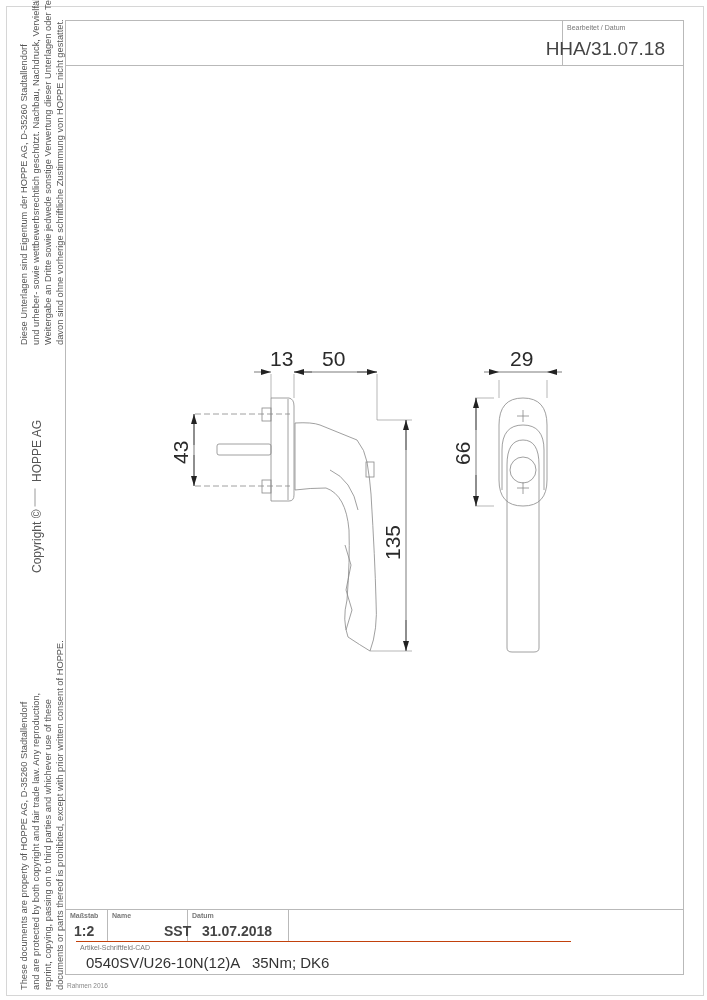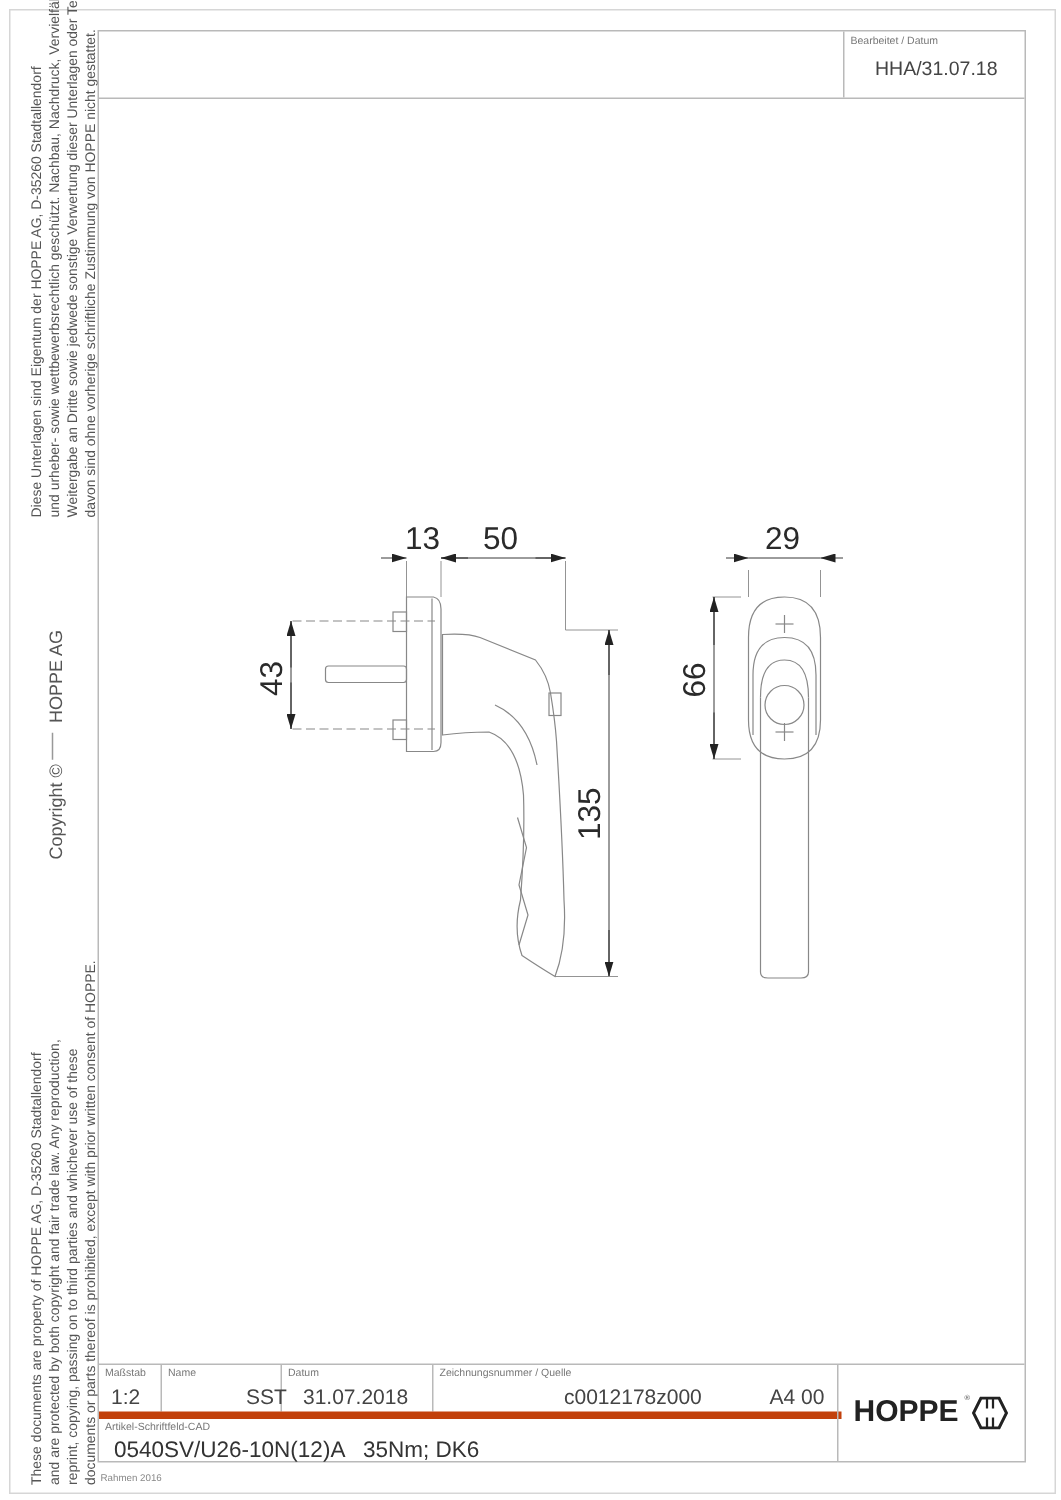--- a/index.html
+++ b/index.html
@@ -3,32 +3,32 @@
 <meta charset="utf-8">
 <style>
   html, body { margin: 0; padding: 0; background: #ffffff; }
   body { width: 707px; height: 1000px; position: relative; overflow: hidden; font-family: "Liberation Sans", sans-serif; color: #333; }
   .outer { position: absolute; left: 6px; top: 6px; width: 696px; height: 988px; border: 1px solid #d6d6d6; }
   .frame { position: absolute; left: 65px; top: 20px; width: 619px; height: 955px; border: 1px solid #b9b9b9; box-sizing: border-box; }
   .title-row { position: absolute; left: 0; top: 0; width: 100%; height: 44px; border-bottom: 1px solid #b9b9b9; }
   .title { position: absolute; left: 12px; top: 8px; font-size: 24px; color: #2a2a2a; }
   .edit-box { position: absolute; right: 0; top: 0; width: 120px; height: 44px; border-left: 1px solid #b9b9b9; }
   .small-label { font-size: 7px; color: #777; position: absolute; }
-  .edit-val { position: absolute; right: 18px; top: 17px; font-size: 13px; color: #444; text-align: right; }
+  .edit-val { position: absolute; right: 18px; top: 17px; font-size: 19px; color: #444; text-align: right; }
   .side { position: absolute; transform-origin: left top; transform: rotate(-90deg); white-space: nowrap; color: #555; }
   .side-de { left: 18px; top: 345px; font-size: 9.3px; line-height: 12px; width: 330px; }
   .side-en { left: 18px; top: 990px; font-size: 9.3px; line-height: 12px; width: 370px; }
   .copyright { left: 30px; top: 573px; font-size: 12px; }
   .hoppeag { left: 30px; top: 482px; font-size: 12px; }
   .copy-div { position: absolute; left: 26px; top: 497px; width: 18px; height: 1px; background: #999; transform: rotate(-90deg); }
   .tblock { position: absolute; left: 0; bottom: 0; width: 100%; height: 64px; border-top: 1px solid #b9b9b9; }
-  .cell { position: absolute; box-sizing: border-box; border-right: 1px solid #b9b9b9; }
+  .cell { position: absolute; box-sizing: border-box; border-right: 1px solid #b9b9b9; font-weight: bold; }
   .cell .lbl { position: absolute; left: 4px; top: 2px; font-size: 7px; color: #777; }
   .cell .val { position: absolute; top: 13px; font-size: 14px; color: #444; }
-  .row2 { position: absolute; left: 0; top: 31px; width: 495px; height: 33px; border-top: 5px solid #c2410c; }
+  .row2 { position: absolute; left: 10px; top: 31px; width: 495px; height: 33px; border-top: 1px solid #c2410c; }
   .logo-cell { position: absolute; right: 0; top: 0; width: 124px; height: 64px; border-left: 1px solid #b9b9b9; }
   .logo { position: absolute; left: 10px; top: 20px; font-size: 20px; font-weight: bold; color: #222; letter-spacing: 0px; }
   .rahmen { position: absolute; left: 67px; top: 982px; font-size: 6.5px; color: #888; }
   svg.drawing { position: absolute; left: 0; top: 0; }
   .dim { font-size: 21px; fill: #2a2a2a; font-family: "Liberation Sans", sans-serif; }
 </style>
 </head>
 <body>
 
 <div class="outer"></div>
@@ -63,39 +63,23 @@
       <span class="val" style="left:8px;">1:2</span>
     </div>
     <div class="cell" style="left:42px;top:0;width:80px;height:31px;">
       <span class="lbl">Name</span>
       <span class="val" style="left:28px;margin-left:28px;">SST</span>
     </div>
     <div class="cell" style="left:122px;top:0;width:101px;height:31px;">
       <span class="lbl">Datum</span>
       <span class="val" style="left:14px;">31.07.2018</span>
     </div>
-    <div class="cell" style="left:223px;top:0;width:272px;height:31px;border-right:none;">
-      <span class="lbl">Zeichnungsnummer / Quelle</span>
-      <span class="val" style="left:87px;">c0012178z000</span>
-      <span class="val" style="left:224px;">A4 00</span>
-    </div>
     <div class="row2">
       <span class="small-label" style="left:4px;top:2px;">Artikel-Schriftfeld-CAD</span>
       <span style="position:absolute;left:10px;top:12px;font-size:15px;color:#333;white-space:pre;">0540SV/U26-10N(12)A   35Nm; DK6</span>
-    </div>
-    <div class="logo-cell">
-      <span class="logo">HOPPE</span>
-      <span style="position:absolute;left:84px;top:19px;font-size:5px;color:#555;">®</span>
-      <svg style="position:absolute;left:89px;top:21px;" width="24" height="22" viewBox="0 0 24 22">
-        <polygon points="6,1 18,1 23,11 18,21 6,21 1,11" fill="none" stroke="#222" stroke-width="2"></polygon>
-        <line x1="10" y1="1" x2="10" y2="8" stroke="#222" stroke-width="1.5"></line>
-        <line x1="14" y1="1" x2="14" y2="8" stroke="#222" stroke-width="1.5"></line>
-        <line x1="10" y1="14" x2="10" y2="21" stroke="#222" stroke-width="1.5"></line>
-        <line x1="14" y1="14" x2="14" y2="21" stroke="#222" stroke-width="1.5"></line>
-      </svg>
     </div>
   </div>
 </div>
 
 <svg class="drawing" width="707" height="1000" viewBox="0 0 707 1000">
   <defs>
     <marker id="arr" markerWidth="10" markerHeight="6" refX="10" refY="3" orient="auto" markerUnits="userSpaceOnUse">
       <polygon points="0,0 10,3 0,6" fill="#222"></polygon>
     </marker>
   </defs>

